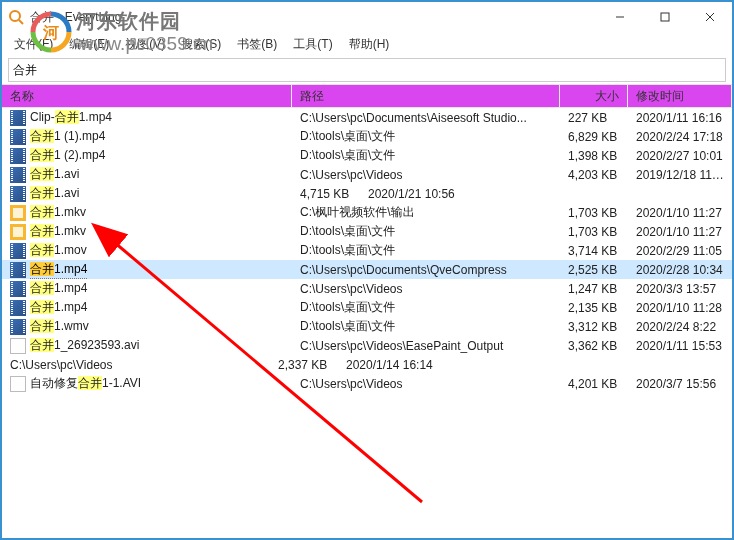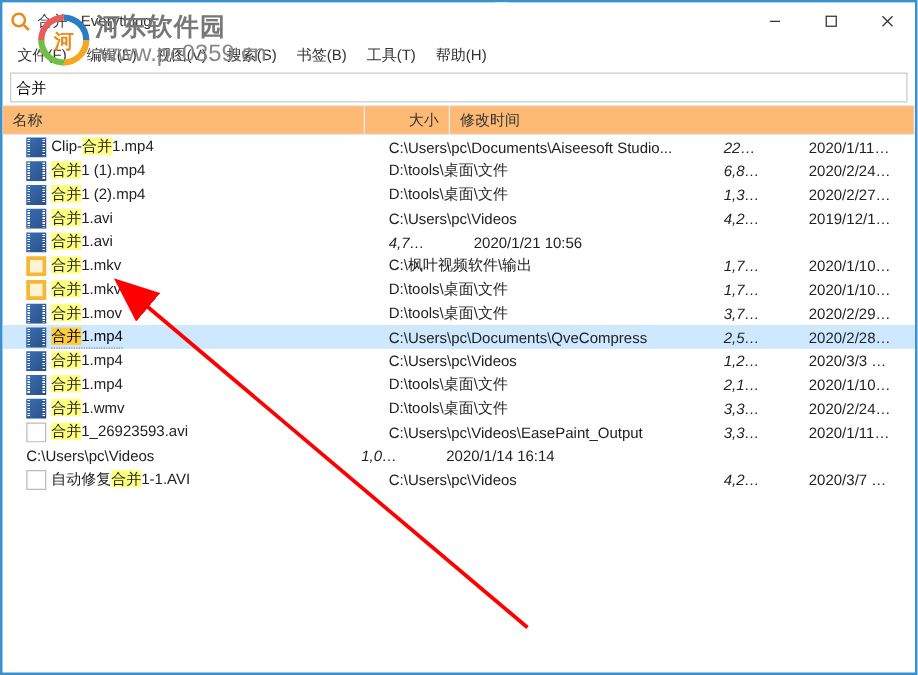--- a/index.html
+++ b/index.html
@@ -16,35 +16,35 @@
   
   .watermark { position: absolute; top: 6px; left: 28px; pointer-events: none; z-index: 50; }
   .watermark .wm-logo { display: flex; align-items: center; gap: 4px; }
   .watermark .wm-circle { width: 42px; height: 42px; position: relative; }
   .watermark .wm-text-main { font-size: 20px; font-weight: bold; color: #777; letter-spacing: 1px; }
   .watermark .wm-url { font-size: 19px; color: #888; margin-left: 4px; margin-top: -2px; }
   
   .search-row { height: 24px; border: 1px solid #ccc; margin: 2px 6px; display: flex; align-items: center; padding: 0 4px; }
   .search-row input { border: none; outline: none; width: 100%; font-size: 12px; background: transparent; }
   
-  .columns { height: 24px; display: flex; align-items: center; border-top: 1px solid #e5e5e5; border-bottom: 1px solid #e5e5e5; background: #fdba74; }
+  .columns { height: 24px; display: flex; align-items: center; border-top: 1px solid #e5e5e5; border-bottom: 1px solid #e5e5e5; background: #d946ef; }
   .columns .col { padding: 0 8px; font-size: 12px; color: #333; height: 100%; display: flex; align-items: center; border-right: 1px solid #eee; }
   .col-name { width: 290px; }
   .col-path { width: 268px; }
   .col-size { width: 68px; justify-content: flex-end; }
   .col-date { flex: 1; }
   
   .file-list { overflow: auto; height: calc(100% - 30px - 24px - 28px - 24px); }
   .row { height: 19px; display: flex; align-items: center; font-size: 12px; color: #222; }
   .row.selected { background: #cde8ff; }
   .row.selected .cell-name .fname { color: #000; border-bottom: 1px dotted #777; }
-  .row .cell { padding: 0 19px; white-space: nowrap; overflow: hidden; text-overflow: ellipsis; }
+  .row .cell { padding: 0 8px; white-space: nowrap; overflow: hidden; text-overflow: ellipsis; }
   .row .cell-name { width: 290px; display: flex; align-items: center; gap: 4px; }
   .row .cell-path { width: 268px; }
-  .row .cell-size { width: 68px; text-align: center; font-style: italic; }
+  .row .cell-size { width: 68px; text-align: left; }
   .row .cell-date { flex: 1; }
   .row .icon { width: 16px; height: 16px; flex-shrink: 0; display: inline-flex; align-items: center; justify-content: center; }
   .row .highlight { background: #ffff80; }
   .row.selected .highlight { background: #ffcd3c; }
   
   
   .ico-video { background: linear-gradient(135deg,#3a6fb5,#2a4f85); position: relative; }
   .ico-video::before { content:""; position:absolute; left:1px; top:1px; bottom:1px; width:2px; background: repeating-linear-gradient(#fff 0 1px, transparent 1px 2px); }
   .ico-video::after { content:""; position:absolute; right:1px; top:1px; bottom:1px; width:2px; background: repeating-linear-gradient(#fff 0 1px, transparent 1px 2px); }
   .ico-mkv { background: #f7b733; position:relative; }
@@ -99,20 +99,21 @@
   <span class="menu-item">工具(T)</span>
   <span class="menu-item">帮助(H)</span>
 </div>
 
 <div class="search-row">
   <input type="text" value="合并" style="">
 </div>
 
 <div class="columns">
   <div class="col col-name">名称</div>
+  <div class="col col-path">路径</div>
   <div class="col col-size">大小</div>
   <div class="col col-date">修改时间</div>
 </div>
 
 <div class="file-list" id="file-list">
     <div class="row">
       <div class="cell cell-name">
         <span class="icon ico-video"></span>
         <span class="fname">Clip-<span class="highlight">合并</span>1.mp4</span>
       </div>
@@ -222,21 +223,21 @@
       <div class="cell cell-name">
         <span class="icon ico-avi2"></span>
         <span class="fname"><span class="highlight">合并</span>1_26923593.avi</span>
       </div>
       <div class="cell cell-path">C:\Users\pc\Videos\EasePaint_Output</div>
       <div class="cell cell-size">3,362 KB</div>
       <div class="cell cell-date">2020/1/11 15:53</div>
     </div>
     <div class="row">
       <div class="cell cell-path">C:\Users\pc\Videos</div>
-      <div class="cell cell-size">1,051 KB</div>
+      <div class="cell cell-size">2,337 KB</div>
       <div class="cell cell-date">2020/1/14 16:14</div>
     </div>
     <div class="row">
       <div class="cell cell-name">
         <span class="icon ico-avi2"></span>
         <span class="fname">自动修复<span class="highlight">合并</span>1-1.AVI</span>
       </div>
       <div class="cell cell-path">C:\Users\pc\Videos</div>
       <div class="cell cell-size">4,201 KB</div>
       <div class="cell cell-date">2020/3/7 15:56</div>

